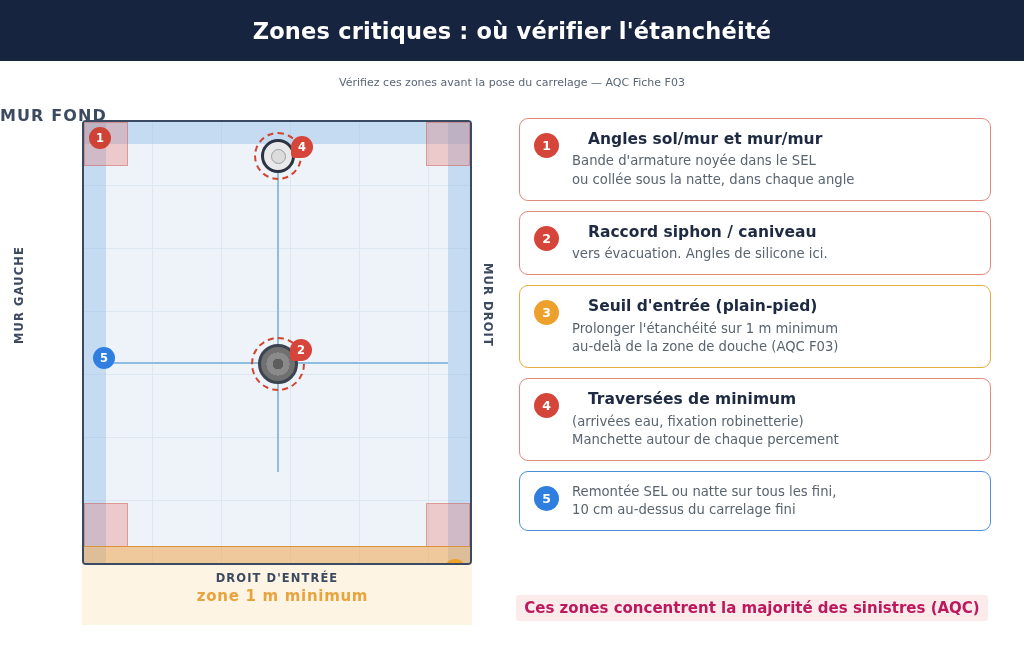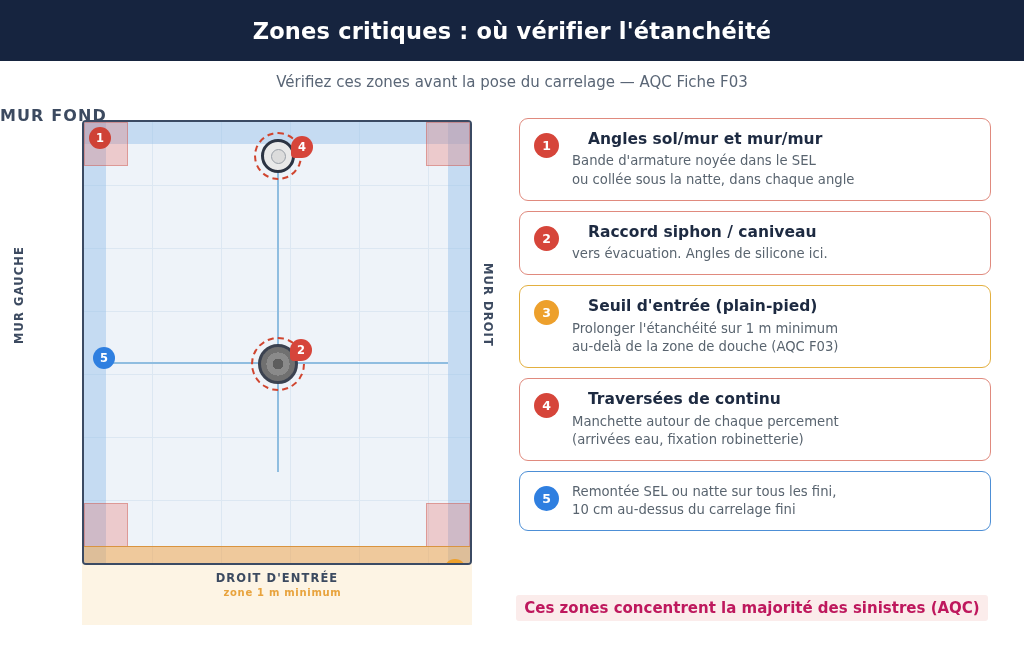--- a/index.html
+++ b/index.html
@@ -15,21 +15,21 @@
     background:#16243f;
     display:flex;align-items:center;justify-content:center;
   }
   .header h1{
     margin:0;color:#ffffff;font-size:22.5px;font-weight:bold;
     letter-spacing:.2px;font-family:"DejaVu Sans","Liberation Sans",sans-serif;
   }
   .subtitle{
     position:absolute;left:0;top:61px;width:1024px;height:42px;
     display:flex;align-items:center;justify-content:center;
-    color:#5a6676;font-size:15px;
+    color:#5a6676;font-size:11px;
   }
 
   
   .diagram{position:absolute;left:0;top:103px;width:500px;height:547px;}
 
   .lbl-mur-fond{
     position:absolute;left:0;top:3px;width:472px;text-align:left;
     font-size:16px;font-weight:bold;color:#3c4a60;letter-spacing:1.1px;
   }
   .lbl-mur-gauche{
@@ -45,21 +45,21 @@
 
   
   .seuil-zone{
     position:absolute;left:82px;top:452px;width:390px;height:70px;
     background:#fdf4e4;
   }
   .seuil-labels{
     position:absolute;left:82px;top:468px;width:390px;text-align:center;
   }
   .seuil-title{font-size:11.5px;font-weight:bold;color:#3c4a60;letter-spacing:1.1px;}
-  .seuil-sub{font-size:10px;font-weight:bold;color:#e8a33d;letter-spacing:.7px;margin-top:2px;margin-left:11px;}
+  .seuil-sub{font-size:15px;font-weight:bold;color:#e8a33d;letter-spacing:.7px;margin-top:2px;margin-left:11px;}
 
   
   .room{
     position:absolute;left:82px;top:17px;width:390px;height:445px;
     background:#eef3f9;
     border:2px solid #3b4a63;border-radius:4px;
     box-sizing:border-box;overflow:hidden;
   }
   .grid-v,.grid-h{position:absolute;background:#dce7f2;}
   .grid-v{width:1px;top:0;bottom:0;}
@@ -244,23 +244,23 @@
 
   <div class="card amber">
     <div class="card-badge amber">3</div>
     <div class="card-title">Seuil d'entrée (plain-pied)</div>
     <div class="card-line">Prolonger l'étanchéité sur 1 m minimum</div>
     <div class="card-line">au-delà de la zone de douche (AQC F03)</div>
   </div>
 
   <div class="card">
     <div class="card-badge red">4</div>
-    <div class="card-title">Traversées de continu</div>
+    <div class="card-title">Traversées de minimum</div>
+    <div class="card-line">(arrivées eau, fixation robinetterie)</div>
     <div class="card-line">Manchette autour de chaque percement</div>
-    <div class="card-line">(arrivées eau, fixation robinetterie)</div>
   </div>
 
   <div class="card blue">
     <div class="card-badge blue">5</div>
     <div class="card-line">Remontée SEL ou natte sur tous les fini,</div>
     <div class="card-line">10 cm au-dessus du carrelage fini</div>
   </div>
 
 </div>
 

